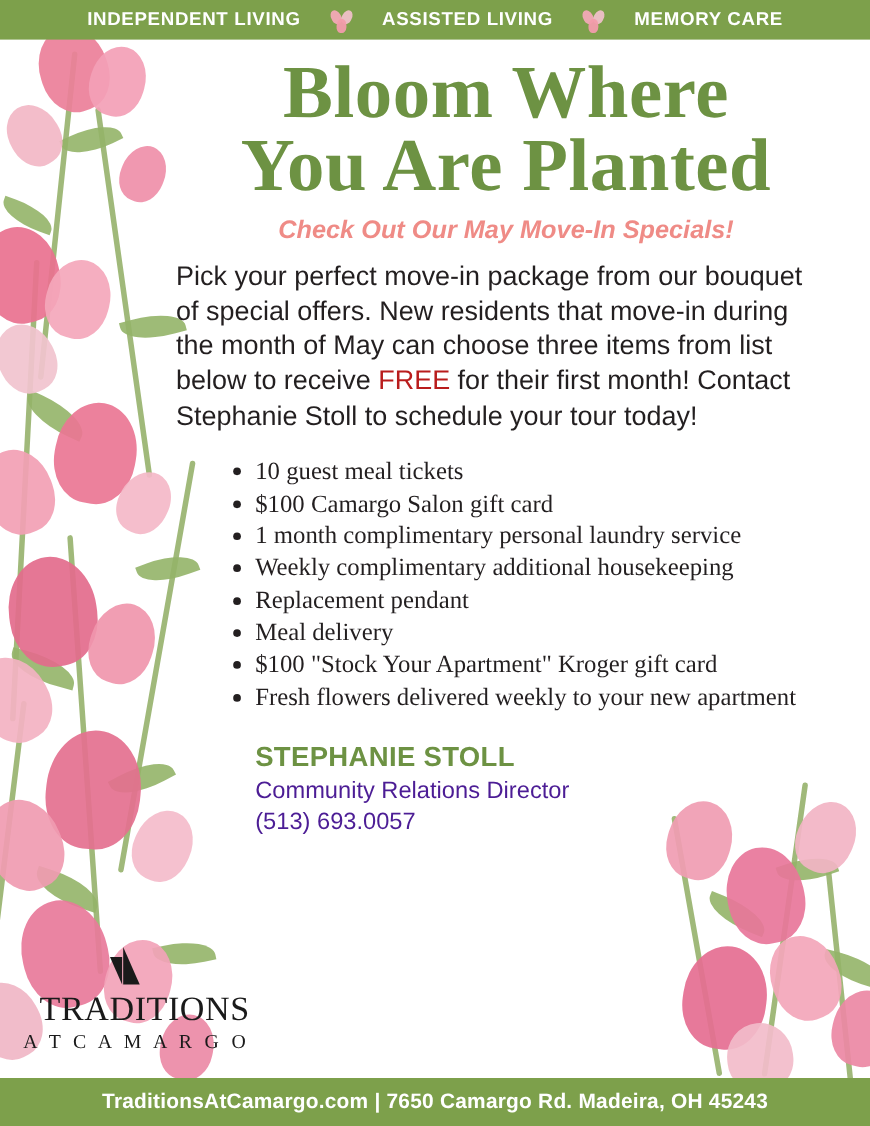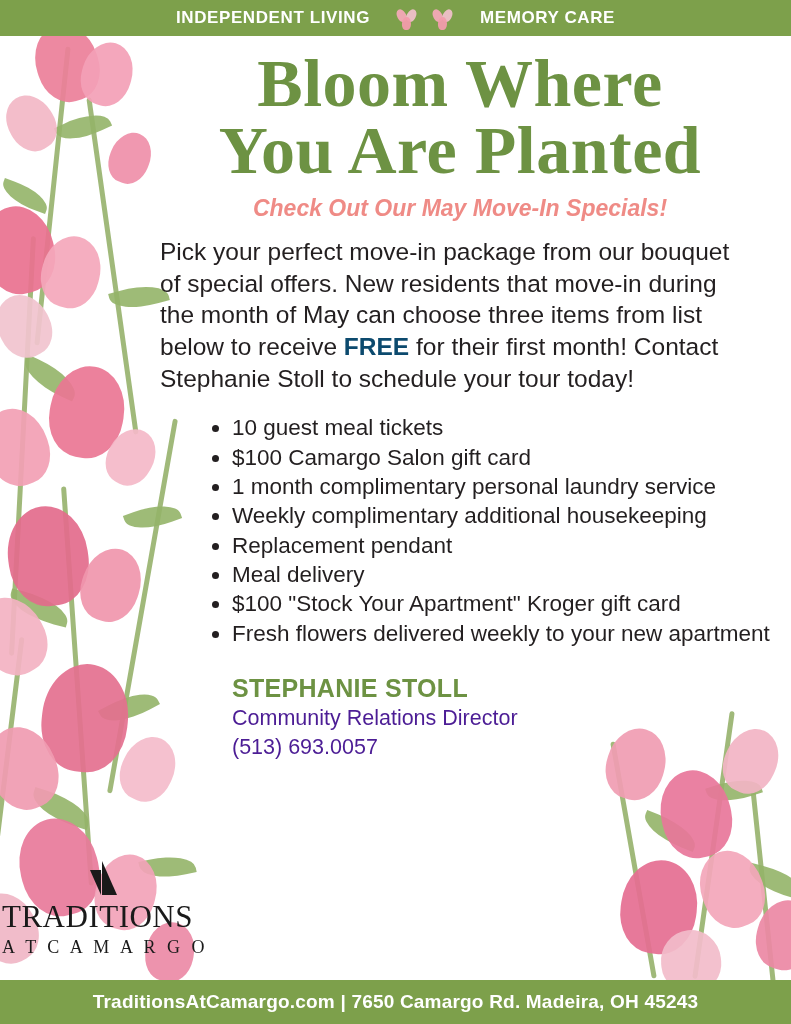--- a/index.html
+++ b/index.html
@@ -132,30 +132,31 @@
   }
   .body-copy {
     margin: 14px 0 0 0;
     width: 590px;
     color: #231f20;
     font-size: 24.5px;
     line-height: 1.29;
     font-family: "Liberation Sans", sans-serif;
   }
   .body-copy .free {
-    color: #0c4a6e;
-    font-weight: bold;
+    color: #b91c1c;
+    font-weight: normal;
   }
   ul.offers {
     margin: 20px 0 0 0;
     padding-left: 72px;
     width: 620px;
     color: #231f20;
     font-size: 22.5px;
     line-height: 1.26;
+    font-family: Liberation Serif, serif;
   }
   ul.offers li { margin-bottom: 1px; }
 
   .contact {
     margin: 26px 0 0 72px;
     width: 520px;
   }
   .contact .name {
     color: #6d9243;
     font-size: 25px;
@@ -165,25 +166,25 @@
   .contact .line {
     color: #4c1d95;
     font-size: 21.5px;
     line-height: 1.2;
     margin-top: 3px;
   }
 
   
   .logo {
     position: absolute;
-    left: 2px;
+    left: 12px;
     bottom: 66px;
     width: 215px;
     z-index: 25;
-    text-align: left;
+    text-align: right;
   }
   .logo .mark {
     position: relative;
     height: 44px;
     margin-left: 86px;
     margin-bottom: -4px;
     width: 40px;
   }
   .logo .mark .sail {
     position: absolute;
@@ -284,20 +285,21 @@
     <div class="blossom" style="left:150px; top:230px; width:60px; height:62px; background:#f2bcca; transform:rotate(-6deg);"></div>
   </div>
 
   <div class="topbar">
     <span class="seg">INDEPENDENT LIVING</span>
     <span class="sep">
       <span class="petal p1"></span>
         <span class="petal p2"></span>
         <span class="petal p3"></span>
     </span>
+    <span class="seg">ASSISTED LIVING</span>
     <span class="sep">
       <span class="petal p1"></span>
         <span class="petal p2"></span>
         <span class="petal p3"></span>
     </span>
     <span class="seg">MEMORY CARE</span>
   </div>
 
   <div class="content">
     <h1 class="headline">

